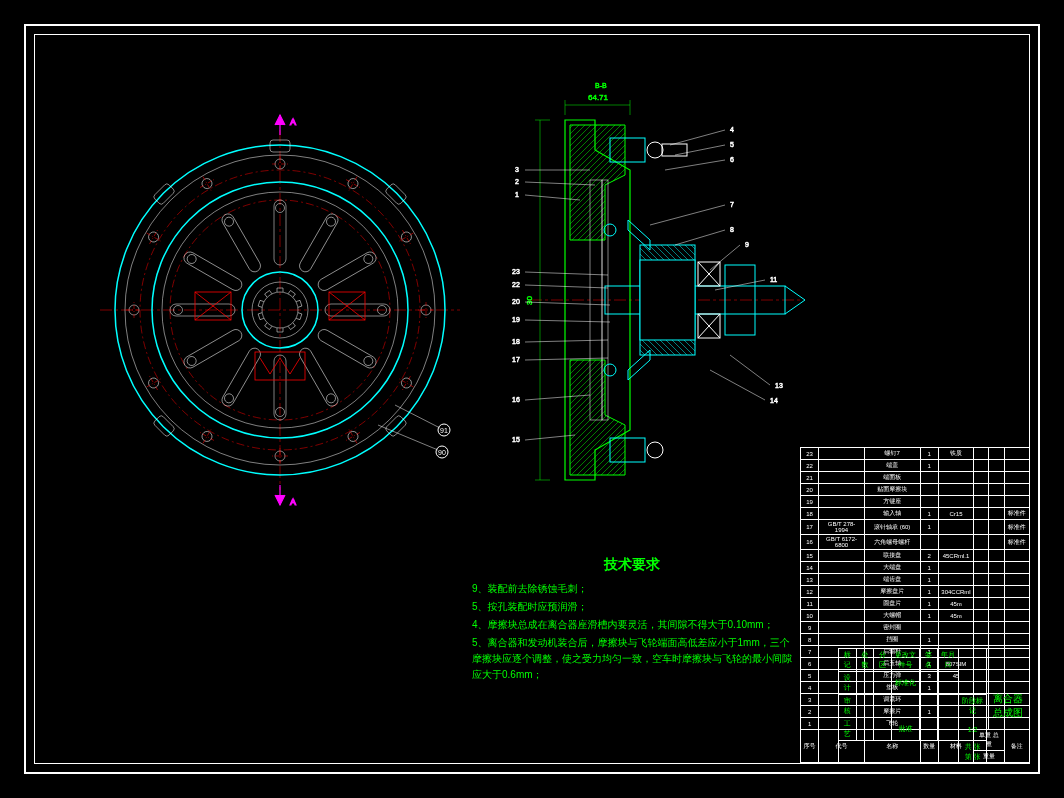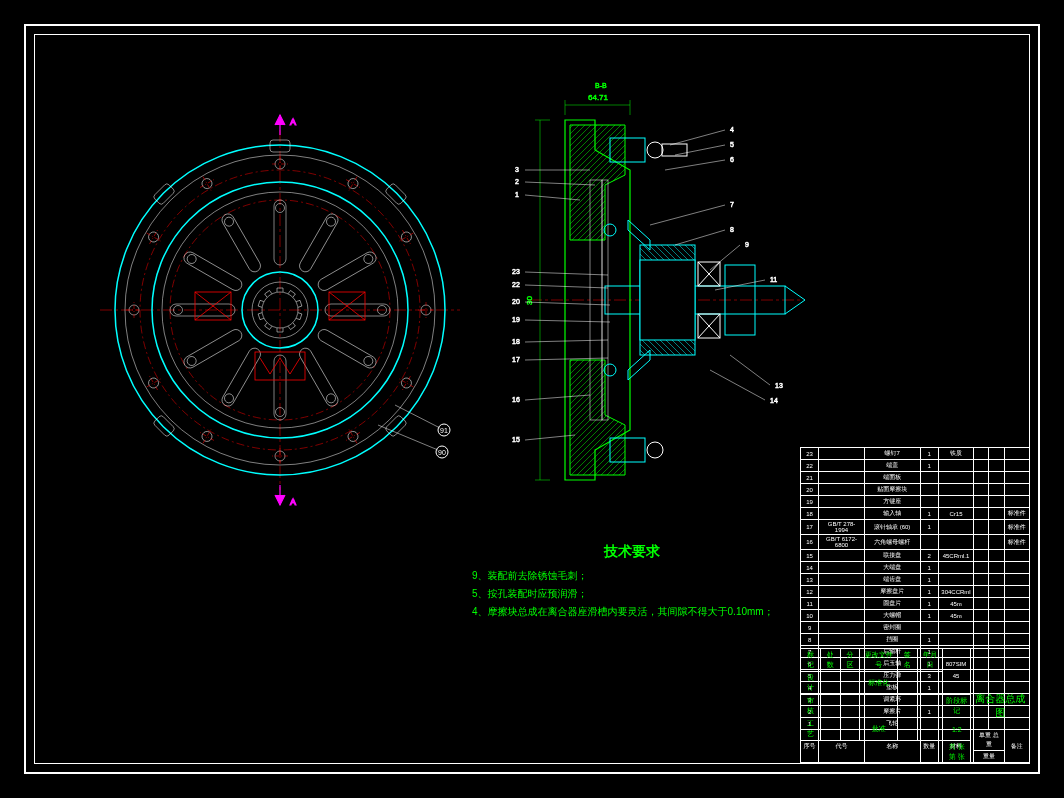--- a/index.html
+++ b/index.html
@@ -1,25 +1,25 @@
 <!DOCTYPE html>
 <html><head>
 <meta charset="utf-8">
 <style>
 * { margin: 0; padding: 0; box-sizing: border-box; }
 body { background: #000; font-family: sans-serif; width: 1064px; height: 798px; position: relative; overflow: hidden; }
 .frame { position: absolute; inset: 24px; border: 2px solid #fff; }
 .inner-frame { position: absolute; inset: 8px; border: 1px solid #fff; }
 .svg-container { position: absolute; top: 0; left: 0; width: 100%; height: 100%; }
 .tech-req { position: absolute; left: 472px; top: 540px; width: 320px; color: #00ff00; font-size: 10px; line-height: 1.6; }
-.tech-title { text-align: center; font-size: 14px; font-weight: bold; margin-bottom: 6px; }
+.tech-title { text-align: center; font-size: 14px; font-weight: bold; margin-bottom: 6px; margin-top: 13px; }
 .tech-item { margin-bottom: 2px; }
 .parts-table { position: absolute; right: 34px; top: 447px; width: 230px; border-collapse: collapse; color: #fff; font-size: 6px; }
 .parts-table td { border: 1px solid #fff; padding: 1px 2px; height: 10px; text-align: center; }
-.title-block { position: absolute; right: 34px; bottom: 34px; width: 230px; border-collapse: collapse; color: #fff; font-size: 7px; }
+.title-block { position: absolute; right: 34px; bottom: 34px; width: 192px; border-collapse: collapse; color: #fff; font-size: 7px; }
 .title-block td { border: 1px solid #fff; padding: 1px 3px; height: 11px; text-align: center; }
 .green-cell { color: #00ff00; }
 .title-name { font-size: 10px; color: #00ff00; }
 </style>
 </head>
 <body>
 
 <div class="frame">
     <div class="inner-frame"></div>
   </div>
@@ -235,20 +235,21 @@
         <text x="-108" y="142" fill="#fff">15</text>
     </g>
   </g>
 </svg>
 
 <div class="tech-req">
   <div class="tech-title">技术要求</div>
   <div class="tech-item">9、装配前去除锈蚀毛刺；</div>
   <div class="tech-item">5、按孔装配时应预润滑；</div>
   <div class="tech-item">4、摩擦块总成在离合器座滑槽内要灵活，其间隙不得大于0.10mm；</div>
+  <div class="tech-item">5、离合器和发动机装合后，摩擦块与飞轮端面高低差应小于1mm，三个摩擦块应逐个调整，使之受力均匀一致，空车时摩擦块与飞轮的最小间隙应大于0.6mm；</div>
 </div>
 
 <table class="parts-table">
   <tbody id="parts-body">
       <tr>
         <td style="width: 18px;">23</td>
         <td style="width: 45px;"></td>
         <td style="width: 55px;">螺钉7</td>
         <td style="width: 18px;">1</td>
         <td style="width: 35px;">铁质</td>

